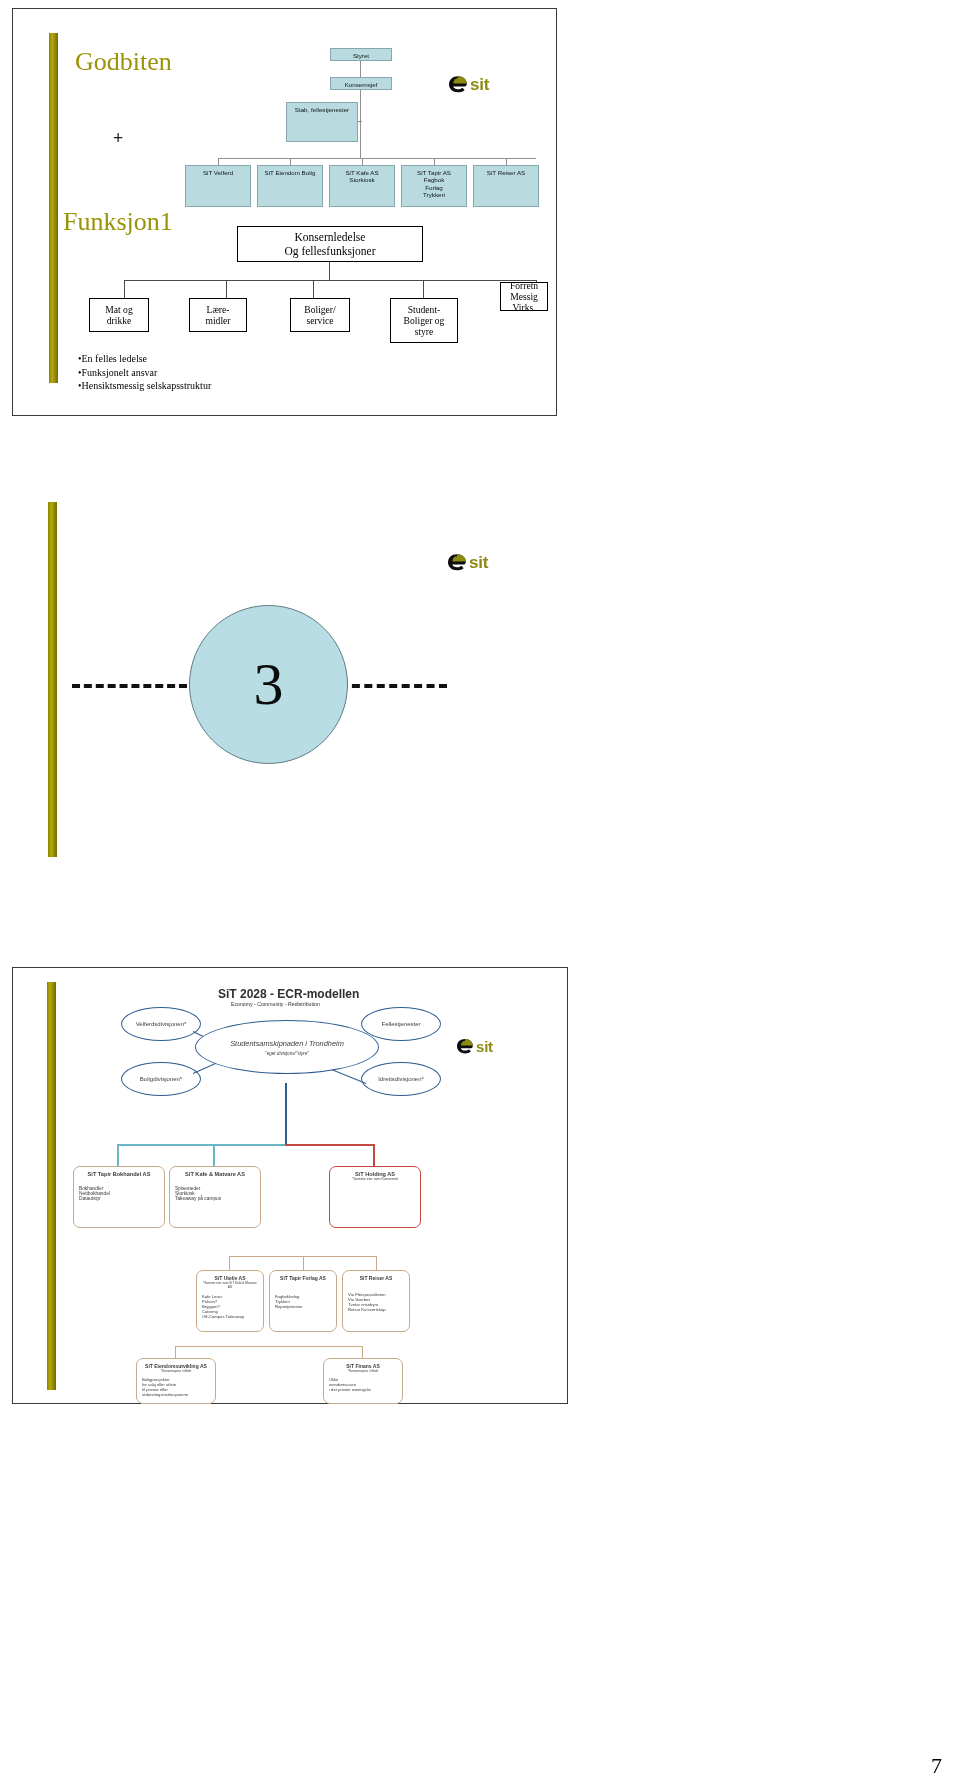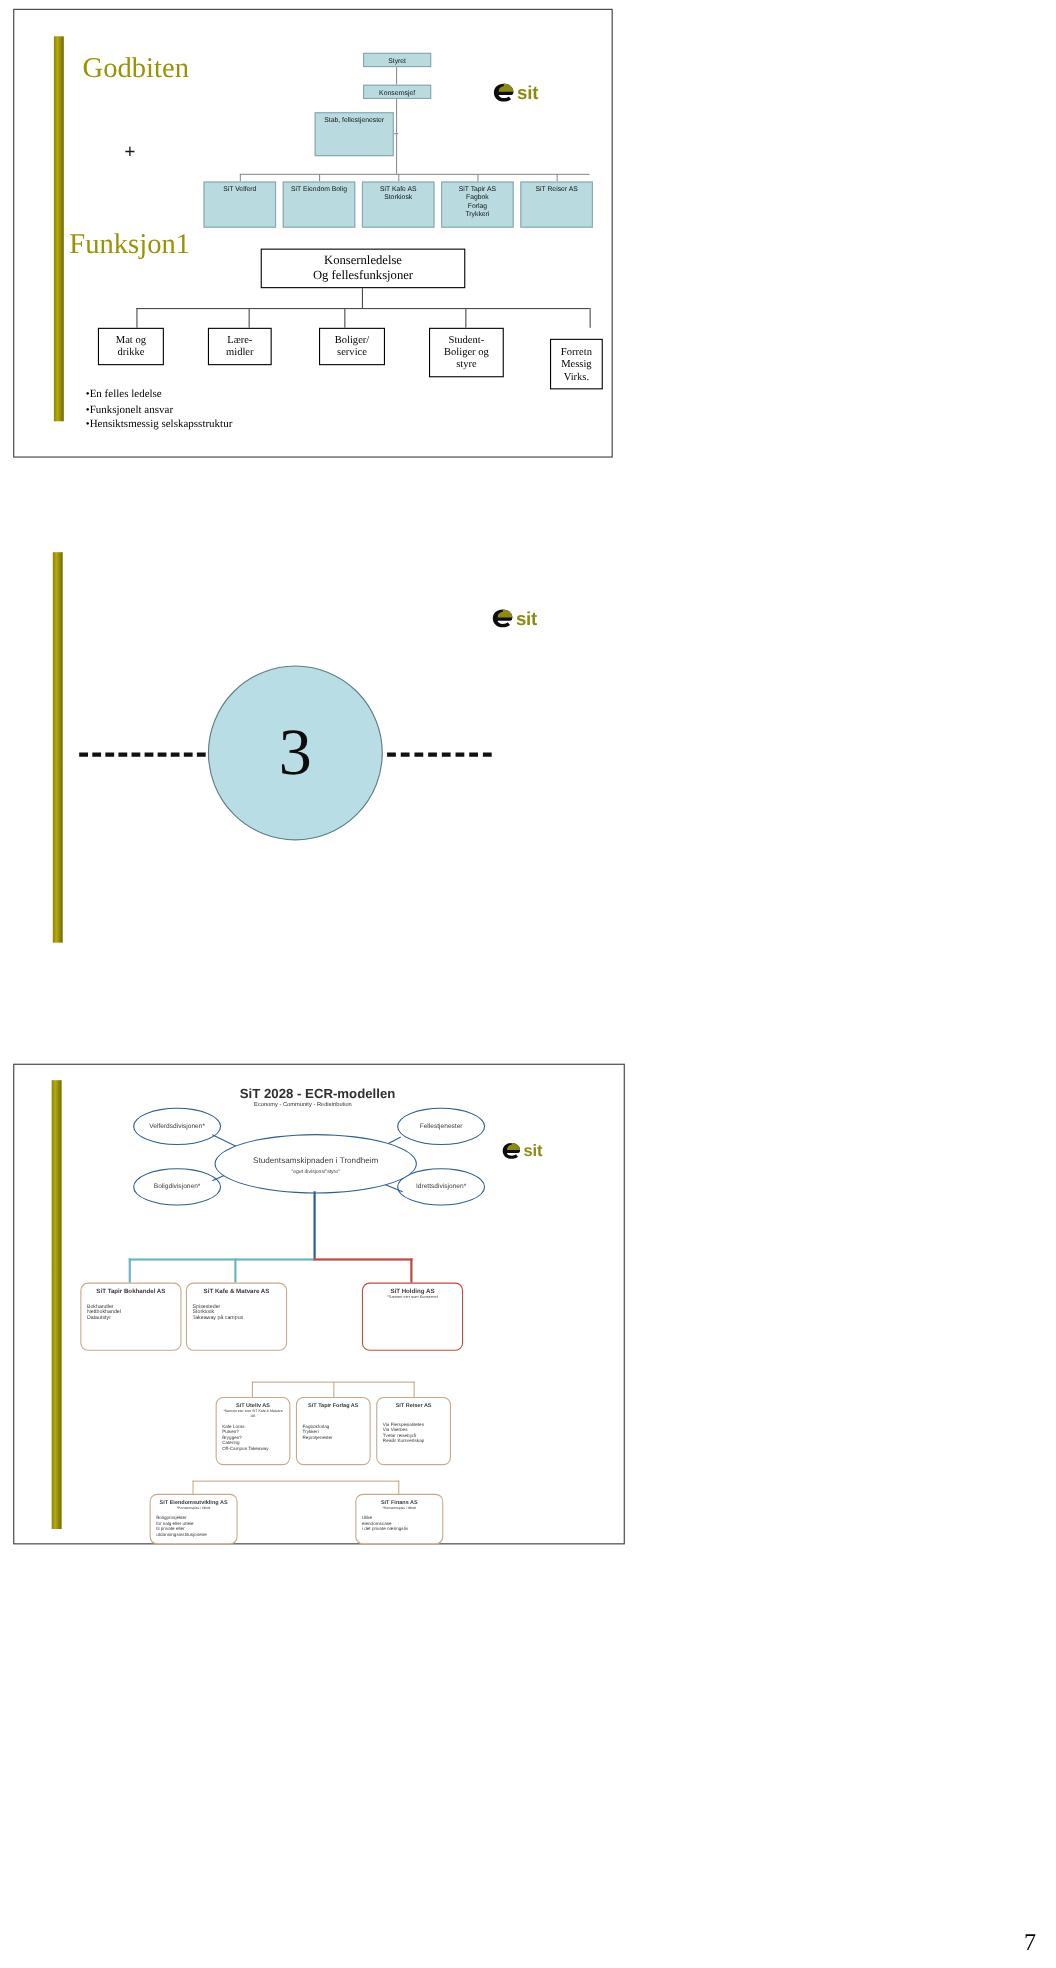--- a/index.html
+++ b/index.html
@@ -155,21 +155,21 @@
   </div>
   <div class="fbox" style="left:277px;top:289px;width:60px;height:34px;white-space:pre-line;">
     <span>Boliger/
 service</span>
   </div>
   <div class="fbox" style="left:377px;top:289px;width:68px;height:45px;white-space:pre-line;">
     <span>Student-
 Boliger og
 styre</span>
   </div>
-  <div class="fbox" style="left:487px;top:299px;width:48px;height:46px;white-space:pre-line;">
+  <div class="fbox" style="left:487px;top:273px;width:48px;height:29px;white-space:pre-line;">
     <span>Forretn
 Messig
 Virks.</span>
   </div>
 
   <div class="bullets" style="left:65px;top:343px;">
     <div>•En felles ledelse</div>
     <div>•Funksjonelt ansvar</div>
     <div>•Hensiktsmessig selskapsstruktur</div>
   </div>
@@ -223,21 +223,21 @@
   </div>
   <div class="ell" style="left:348px;top:94px;width:78px;height:32px;font-size:6px;">
     <span>Idrettsdivisjonen*</span>
   </div>
 
   <div class="eline" style="left:180px;top:63px;width:40px;height:1px;transform:rotate(26deg);transform-origin:left center;"></div>
   <div class="eline" style="left:316px;top:84px;width:40px;height:1px;transform:rotate(-28deg);transform-origin:left center;"></div>
   <div class="eline" style="left:180px;top:105px;width:40px;height:1px;transform:rotate(-24deg);transform-origin:left center;"></div>
   <div class="eline" style="left:316px;top:100px;width:40px;height:1px;transform:rotate(22deg);transform-origin:left center;"></div>
 
-  <div class="ell big" style="left:182px;top:63px;width:182px;height:52px;">
+  <div class="ell big" style="left:182px;top:52px;width:182px;height:52px;font-style:italic;">
     <span style="font-size:7.4px;">Studentsamskipnaden i Trondheim</span>
     <span style="font-size:4.6px;margin-top:3px;">"eget divisjons/"styre"</span>
   </div>
 
   <div class="eline" style="left:272px;top:115px;width:2px;height:62px;"></div>
 
   <div class="cline" style="left:104px;top:176px;width:170px;height:2px;"></div>
   <div class="cline" style="left:104px;top:176px;width:2px;height:22px;"></div>
   <div class="cline" style="left:200px;top:176px;width:2px;height:22px;"></div>
   <div class="cline red" style="left:272px;top:176px;width:90px;height:2px;"></div>

